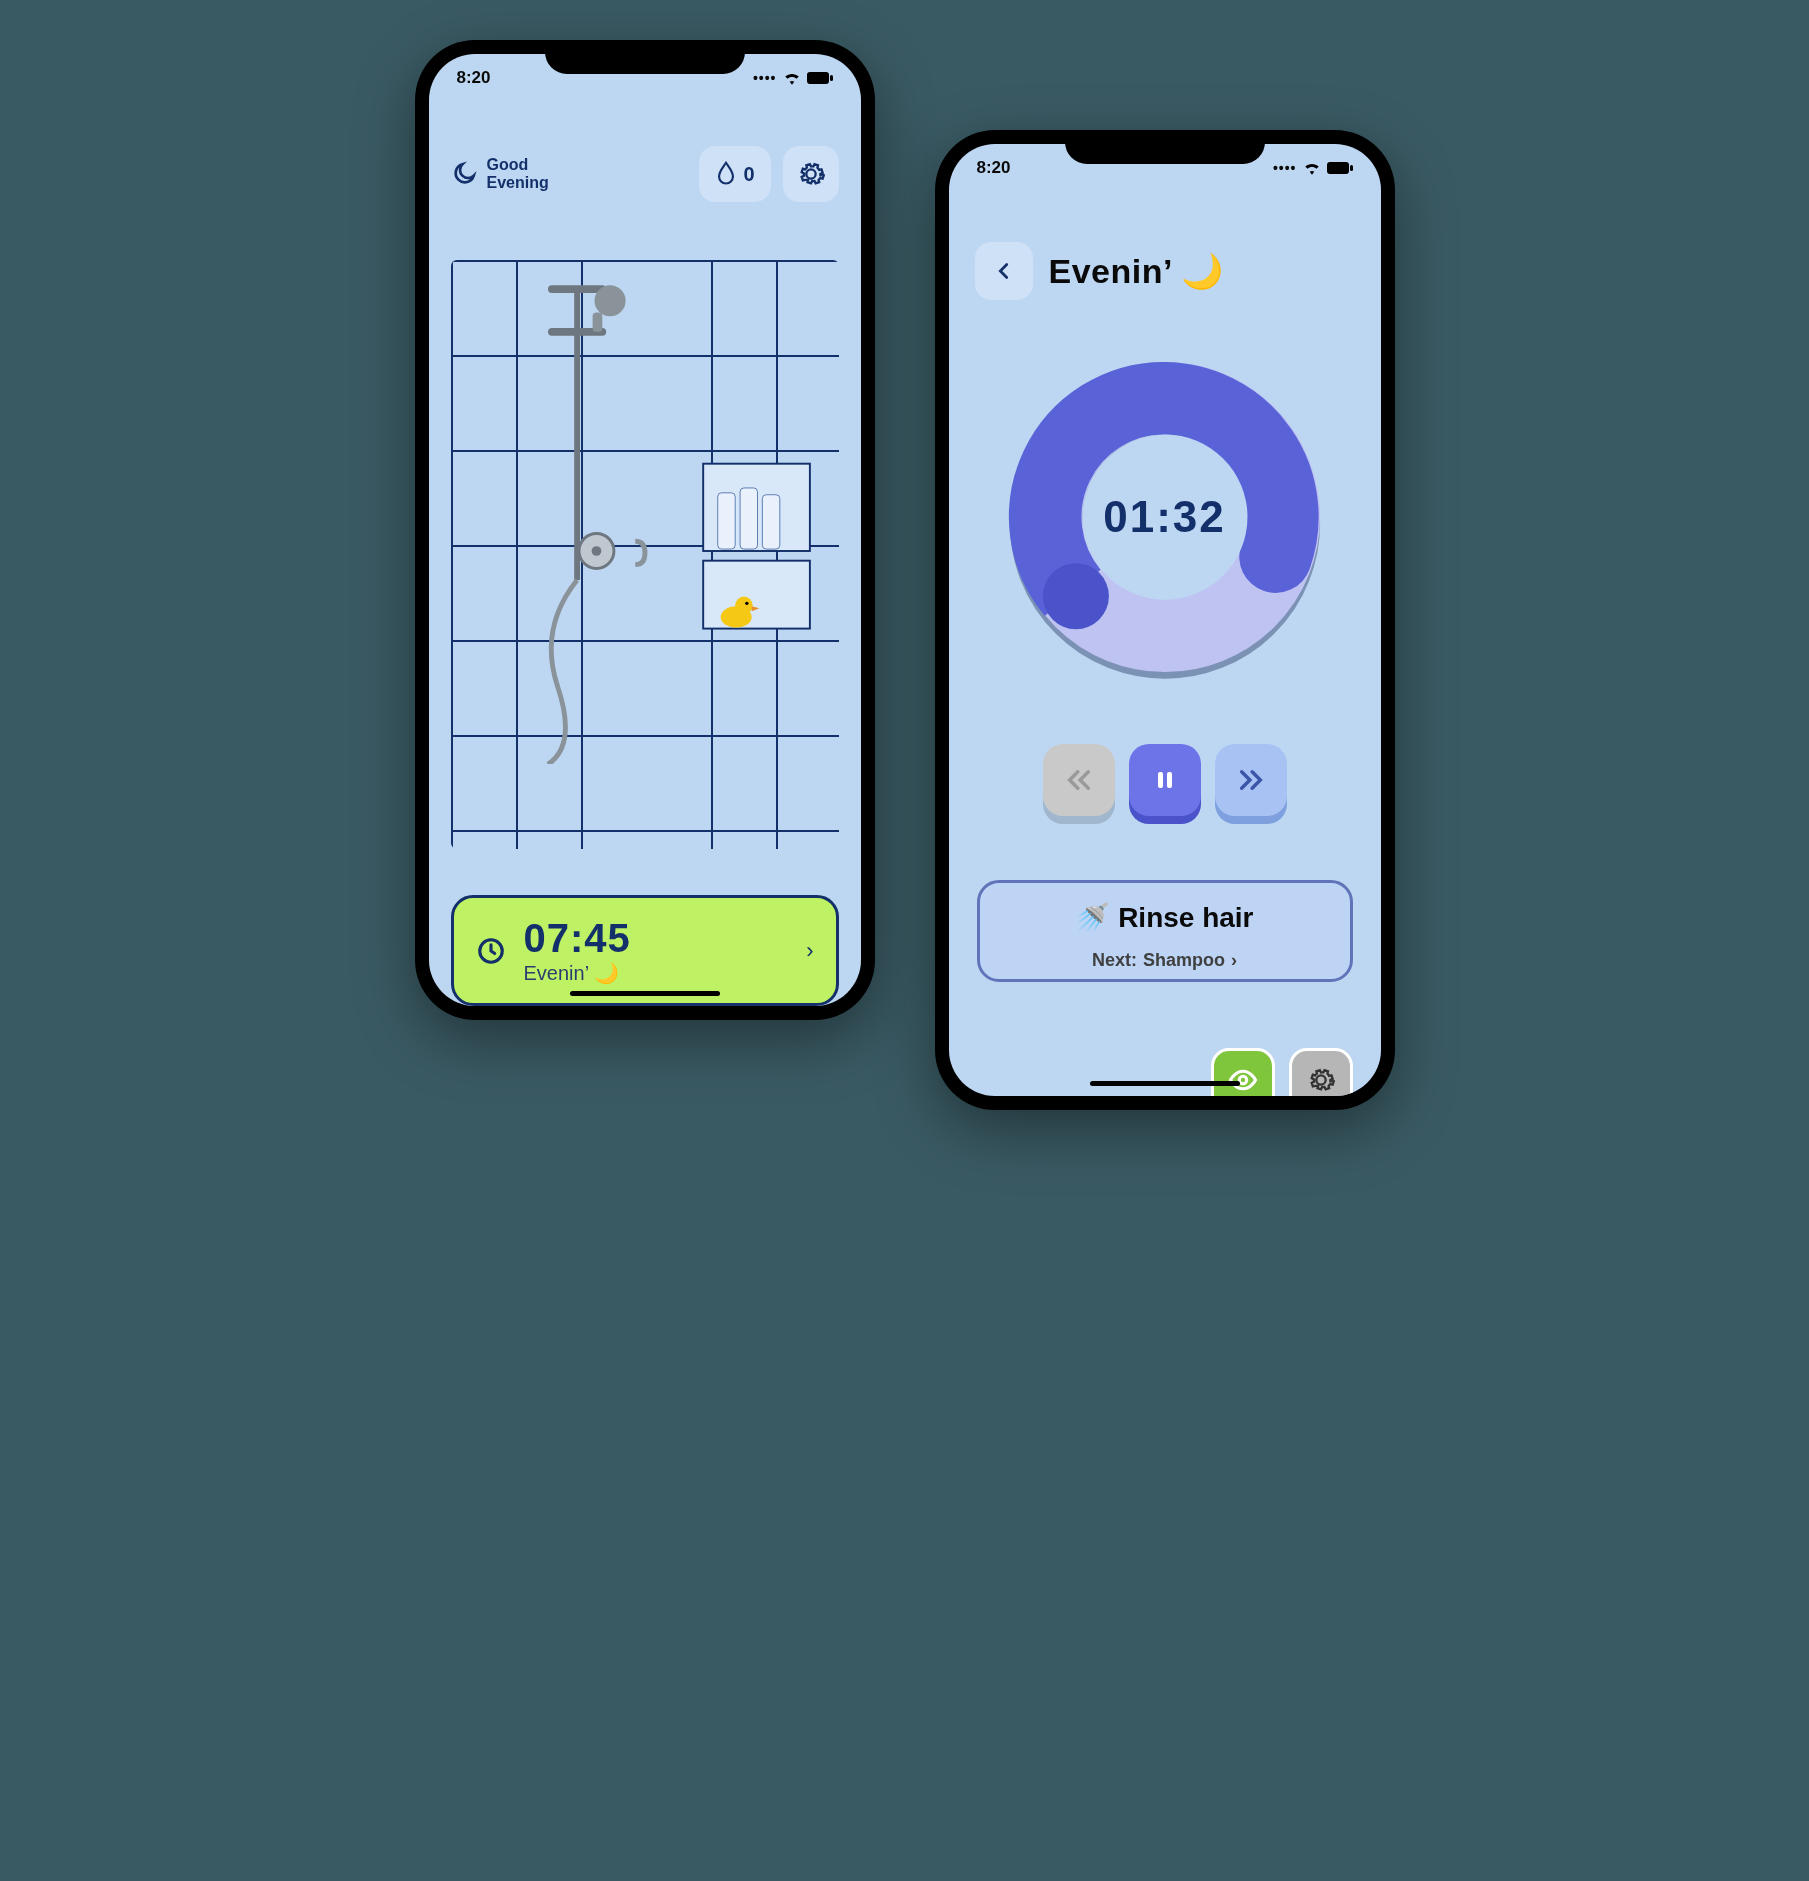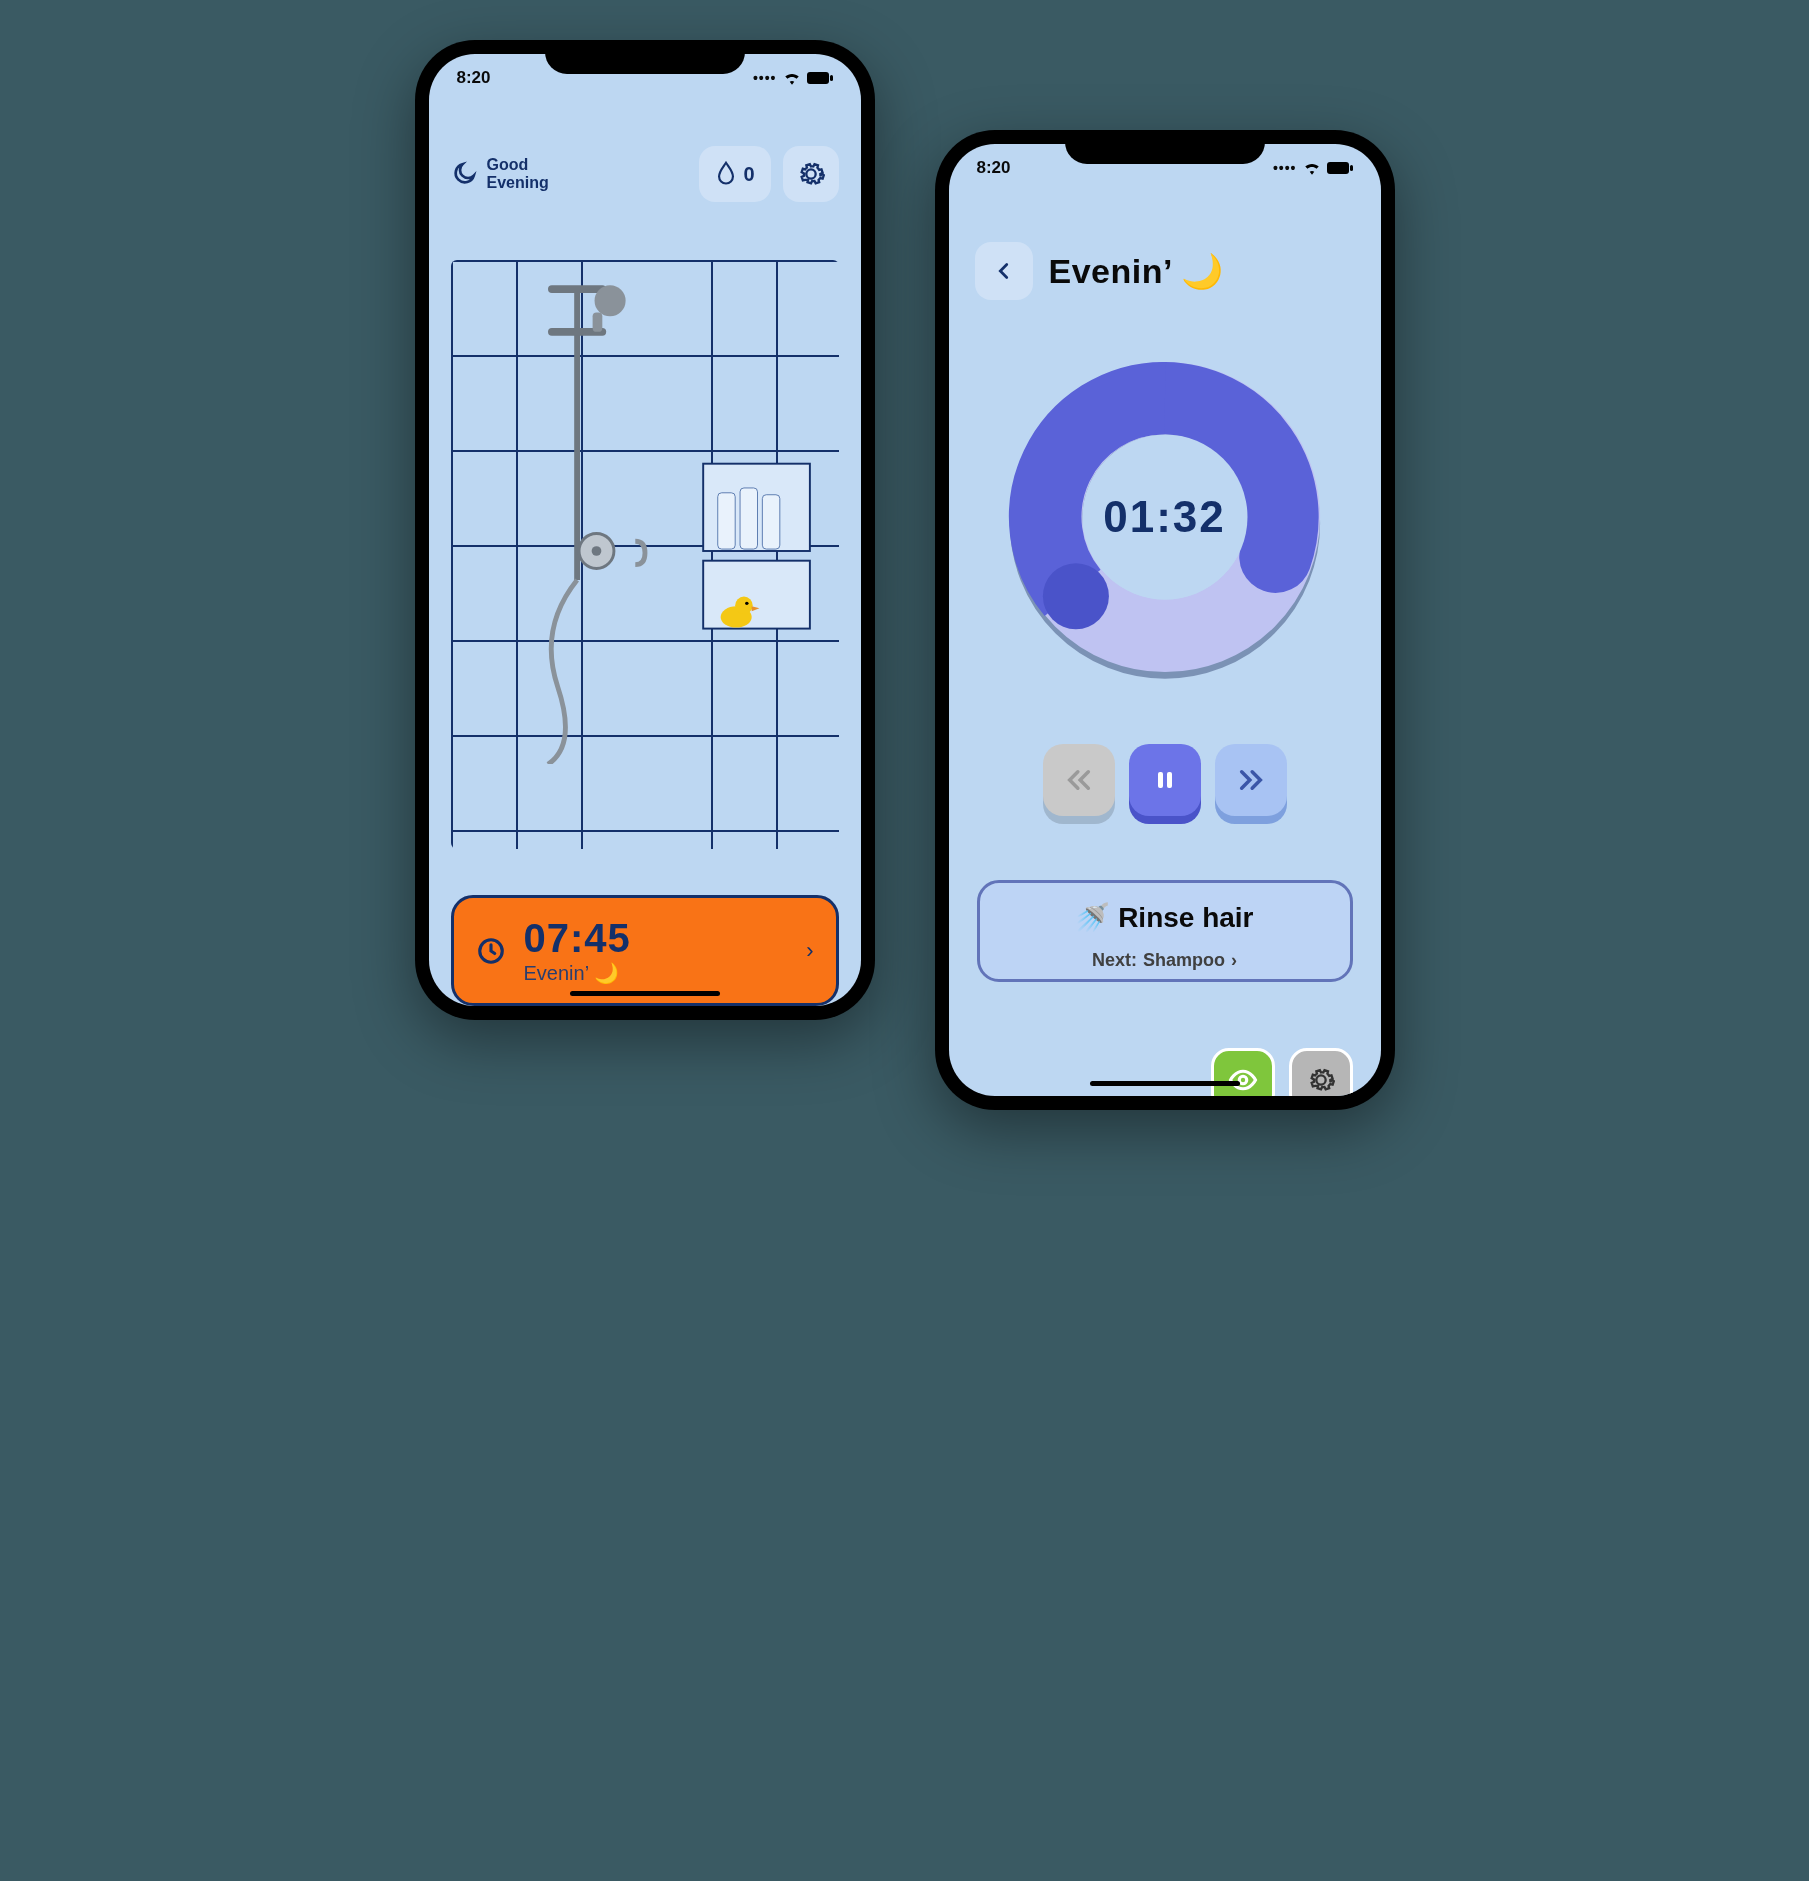--- a/index.html
+++ b/index.html
@@ -94,21 +94,21 @@
   }
   .tiles::after{
     content:"";position:absolute;inset:0;
     background:
       linear-gradient(90deg, transparent 65px, #14306a 65px 67px, transparent 67px) 0 47px / 260px 190px;
   }
   .shower-svg{position:absolute;inset:0;}
 
   .routine-card {
     margin: 6px 22px 0;
-    background:#f97316;
+    background:#bef264;
     border:3px solid #14306a;
     border-radius:22px;
     padding:18px 22px;
     display:flex; align-items:center; gap:18px;
     color:#14306a;
   }
   .routine-card .clock-icon{width:30px;height:30px;}
   .routine-mid{flex:1;}
   .routine-time{font-size:40px;font-weight:900;letter-spacing:1px;}
   .routine-name{font-size:20px;font-weight:500; color:#2a3e6e;}

